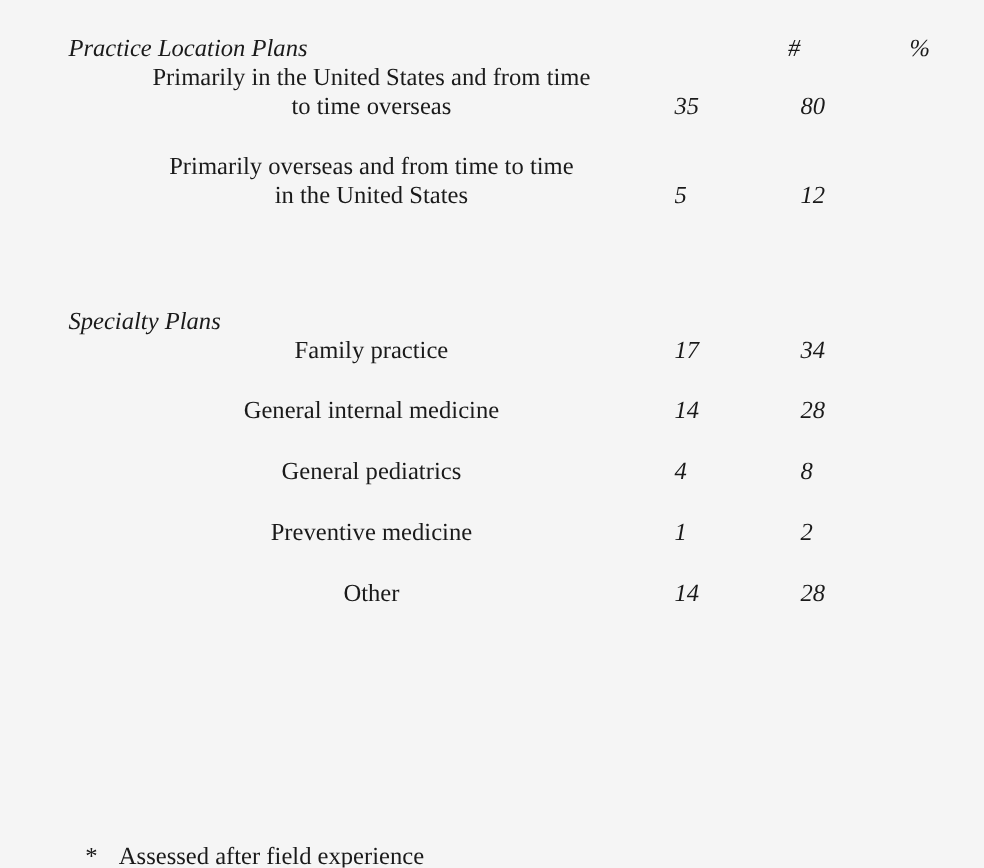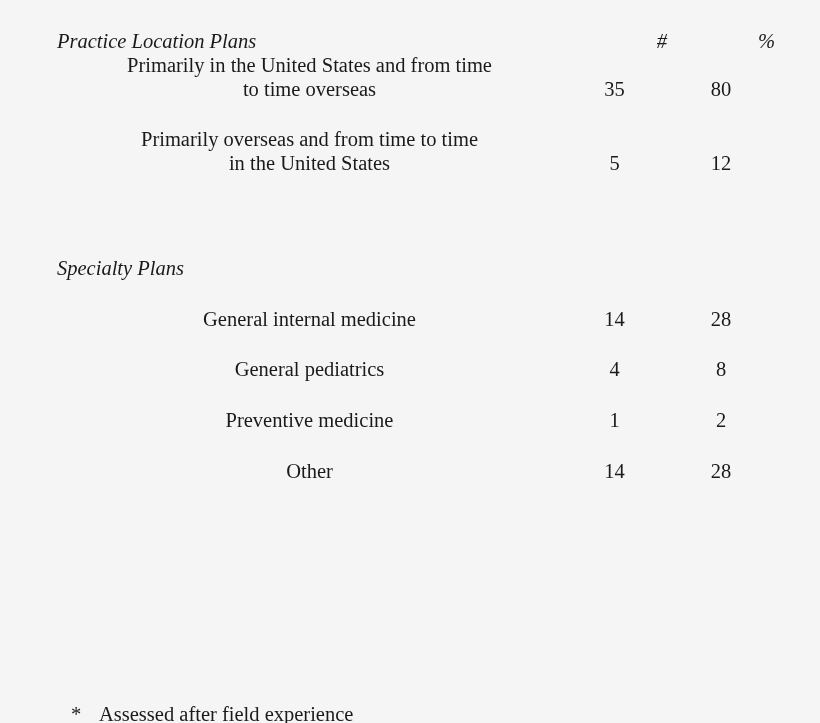--- a/index.html
+++ b/index.html
@@ -58,22 +58,23 @@
     padding-right: 9px;
   }
   .col-head.pct { padding-right: 5px; }
 
   .label {
     text-align: center;
     white-space: pre-line;
   }
 
   .num {
-    text-align: center;
+    text-align: left;
     padding-right: 9px;
+    font-style: italic;
   }
   .num.pct {
     padding-right: 5px;
   }
 
   
   tr.gap td {
     height: 27px;
     font-size: 0;
     line-height: 0;
@@ -151,20 +152,25 @@
           <td></td>
           <td></td>
         </tr>
 
       <tr>
         <td class="section-head">Specialty Plans</td>
         <td></td>
         <td></td>
       </tr>
 
+      <tr>
+        <td class="label">Family practice</td>
+        <td class="num">17</td>
+        <td class="num pct">34</td>
+      </tr>
 
       <tr class="gap">
           <td></td>
           <td></td>
           <td></td>
         </tr>
 
       <tr>
         <td class="label">General internal medicine</td>
         <td class="num">14</td>

